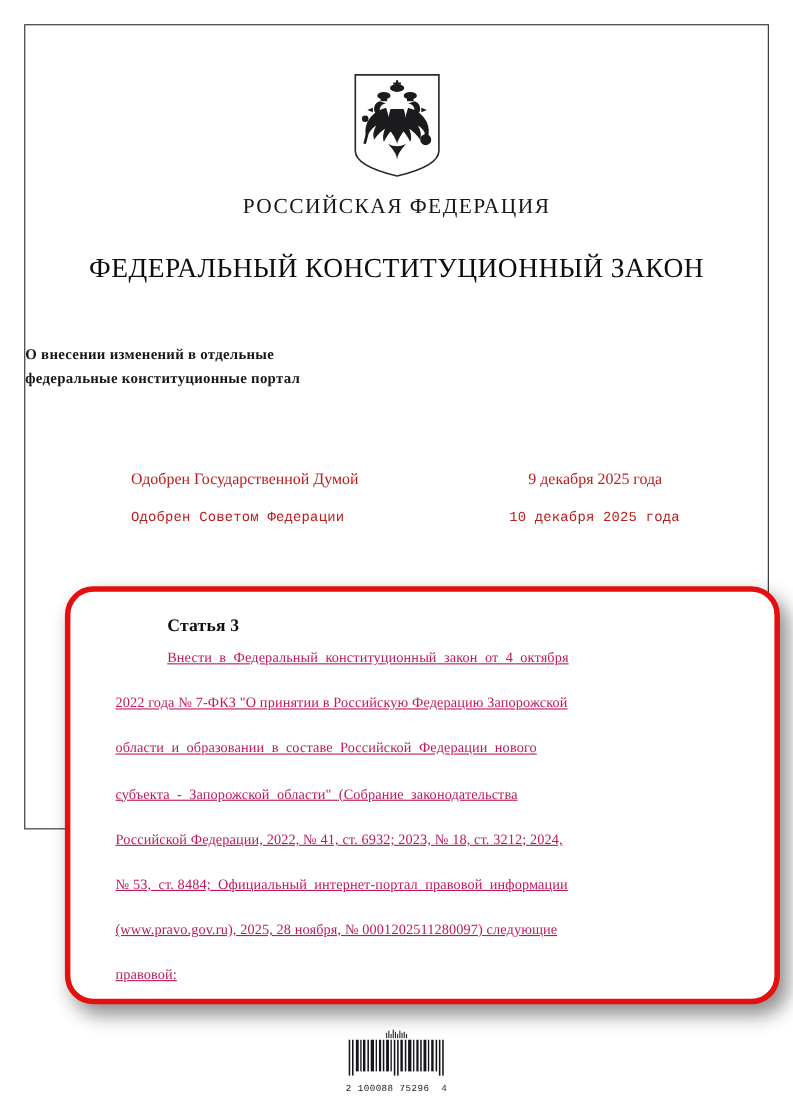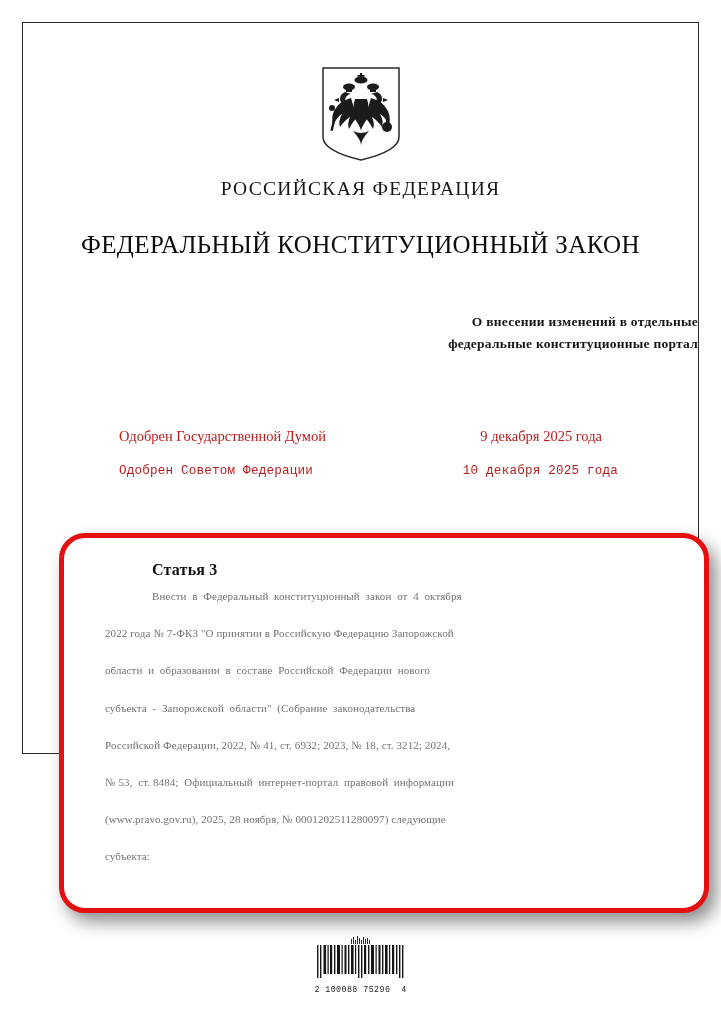--- a/index.html
+++ b/index.html
@@ -66,21 +66,21 @@
     color: #0d0d10;
     margin: 31px 0 0 0;
   }
 
   
   .subtitle-block {
     position: absolute;
     left: 0;
     right: 0;
     top: 288px;
-    text-align: right;
+    text-align: left;
     font-weight: 700;
     font-size: 13.5px;
     line-height: 1.62;
     color: #15151a;
   }
   .subtitle-block div { letter-spacing: 0.25px; }
 
   
   .approval-block {
     position: absolute;
@@ -128,25 +128,26 @@
     width: 548px;
   }
   .article-heading {
     font-size: 16px;
     font-weight: 700;
     color: #101014;
     margin: 0 0 11px 47px;
     letter-spacing: 0.2px;
   }
   .article-line {
-    font-size: 11px;
-    color: #737373;
+    font-size: 13px;
+    color: #be185d;
     margin: 0 0 25.2px 0;
     white-space: pre;
     letter-spacing: 0.1px;
+    text-decoration: underline;
   }
   .article-line:last-child { margin-bottom: 0; }
   .article-line.indent { text-indent: 0; padding-left: 47px; }
 
   
   .barcode-area {
     position: absolute;
     left: 0;
     right: 0;
     top: 912px;
@@ -238,21 +239,21 @@
 
   <div class="article-block">
     <div class="article-heading">Статья 3</div>
     <p class="article-line indent">Внести  в  Федеральный  конституционный  закон  от  4  октября</p>
     <p class="article-line">2022 года № 7-ФКЗ "О принятии в Российскую Федерацию Запорожской</p>
     <p class="article-line">области  и  образовании  в  составе  Российской  Федерации  нового</p>
     <p class="article-line">субъекта  -  Запорожской  области"  (Собрание  законодательства</p>
     <p class="article-line">Российской Федерации, 2022, № 41, ст. 6932; 2023, № 18, ст. 3212; 2024,</p>
     <p class="article-line">№ 53,  ст. 8484;  Официальный  интернет-портал  правовой  информации</p>
     <p class="article-line">(www.pravo.gov.ru), 2025, 28 ноября, № 0001202511280097) следующие</p>
-    <p class="article-line">субъекта:</p>
+    <p class="article-line">правовой:</p>
   </div>
 
   <div class="barcode-area">
     <svg class="barcode-mini" viewBox="0 0 22 9">
       <g fill="#2a2a2d">
         <rect x="1" y="4" width="1" height="5"></rect>
           <rect x="3" y="2" width="1" height="7"></rect>
         <rect x="5" y="5" width="1" height="4"></rect>
           <rect x="7" y="1" width="1" height="8"></rect>
         <rect x="9" y="3" width="1" height="6"></rect>

